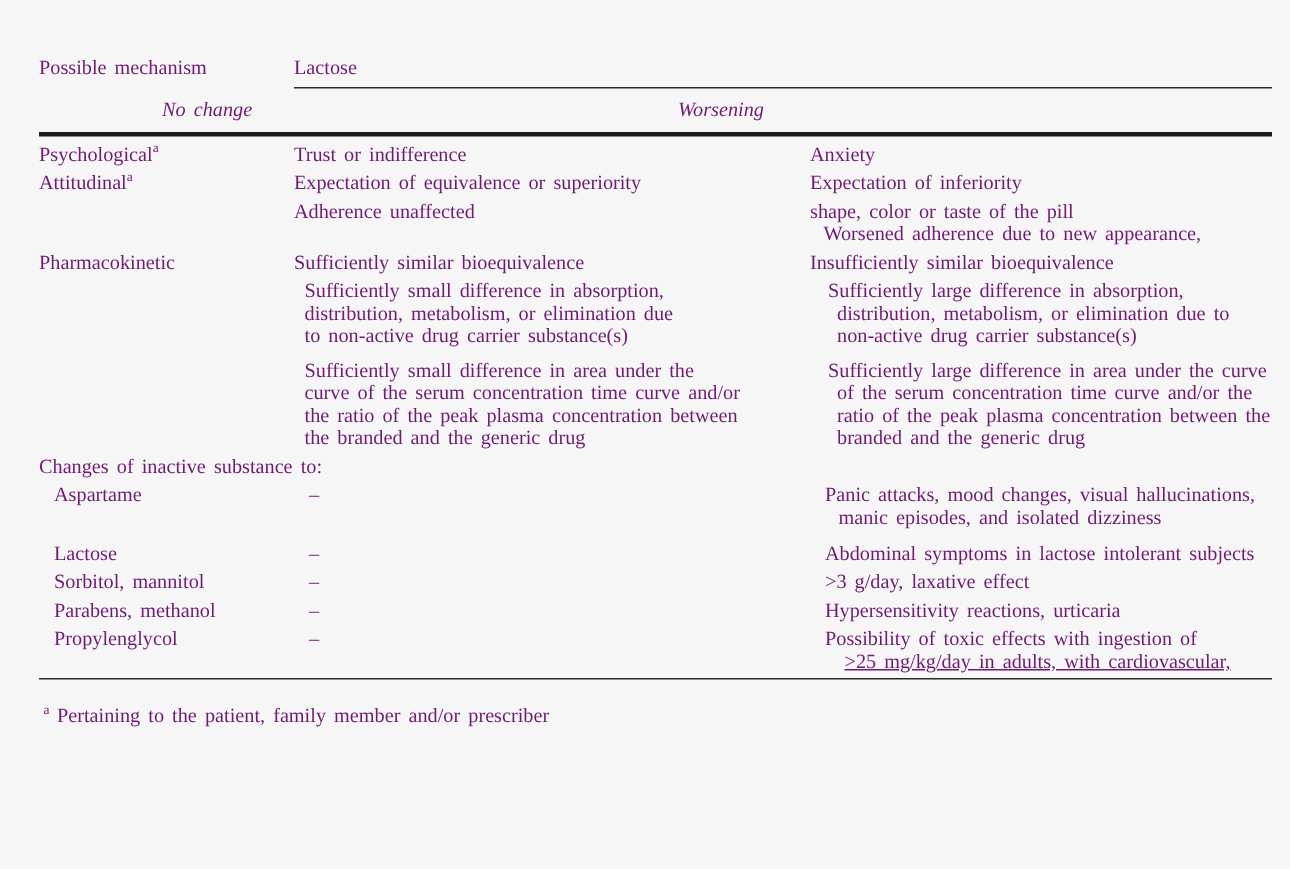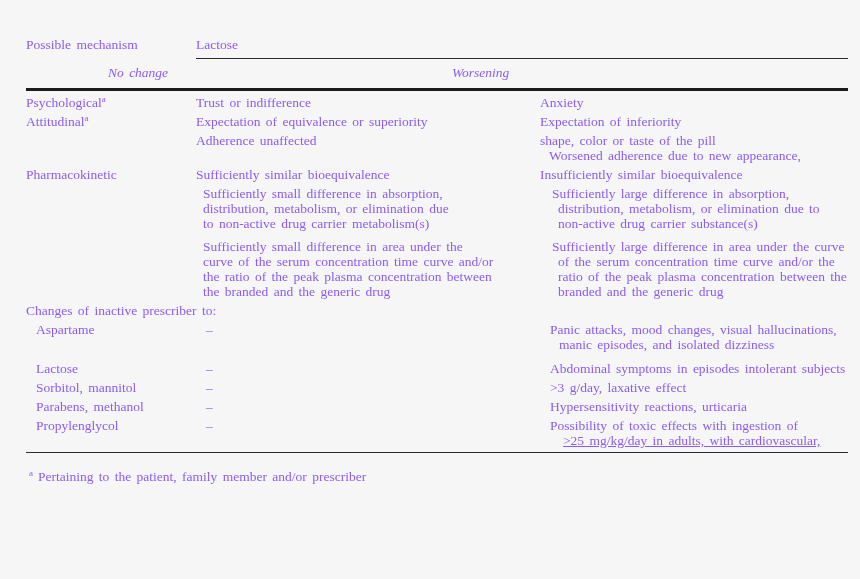--- a/index.html
+++ b/index.html
@@ -1,19 +1,19 @@
 <!DOCTYPE html>
 <html><head>
 <meta charset="utf-8">
 <style>
   html,body{margin:0;padding:0;}
   .page{
     width:860px;height:579px;background:#f6f6f6;position:relative;
     font-family:"Liberation Serif","DejaVu Serif",serif;
-    font-size:13.5px;line-height:15px;color:#8b5cf6;word-spacing:2px;
+    font-size:13.5px;line-height:15px;color:#701a75;word-spacing:2px;
     overflow:hidden;
   }
   .inner{padding:37px 10px 0 26px;}
   .hdr-row{display:flex;}
   .c1{width:170px;flex:none;}
   .c2{width:344px;flex:none;}
   .c3{flex:1;min-width:0;}
   .rule-outcome{margin-left:170px;width:652px;height:1.4px;background:#2a2a2a;margin-top:6px;}
   .hdr-row2{display:flex;margin-left:82px;margin-top:6px;font-style:italic;}
   .rule-heavy{width:822px;height:2.5px;background:#1c1c1c;margin-top:8px;}
@@ -78,21 +78,21 @@
       <div class="c1">Pharmacokinetic</div>
       <div class="c2">Sufficiently similar bioequivalence</div>
       <div class="c3">Insufficiently similar bioequivalence</div>
     </div>
 
     <div class="row">
       <div class="c1"></div>
       <div class="c2 ind2">
         <div class="ln">Sufficiently small difference in absorption,</div>
         <div class="ln">distribution, metabolism, or elimination due</div>
-        <div class="ln">to non-active drug carrier metabolism(s)</div>
+        <div class="ln">to non-active drug carrier substance(s)</div>
       </div>
       <div class="c3 ind3 hang">
         <div class="ln">Sufficiently large difference in absorption,</div>
         <div class="ln">distribution, metabolism, or elimination due to</div>
         <div class="ln">non-active drug carrier substance(s)</div>
       </div>
     </div>
 
     <div class="row mt8">
       <div class="c1"></div>
@@ -104,36 +104,36 @@
       </div>
       <div class="c3 ind3 hang">
         <div class="ln">Sufficiently large difference in area under the curve</div>
         <div class="ln">of the serum concentration time curve and/or the</div>
         <div class="ln">ratio of the peak plasma concentration between the</div>
         <div class="ln">branded and the generic drug</div>
       </div>
     </div>
 
     <div class="row">
-      <div class="c1" style="width:514px;">Changes of inactive prescriber to:</div>
+      <div class="c1" style="width:514px;">Changes of inactive substance to:</div>
     </div>
 
     <div class="row">
       <div class="c1 ind1">Aspartame</div>
       <div class="c2">–</div>
       <div class="c3 hang9">
         <div class="ln">Panic attacks, mood changes, visual hallucinations,</div>
         <div class="ln">manic episodes, and isolated dizziness</div>
       </div>
     </div>
 
     <div class="row mt9">
       <div class="c1 ind1">Lactose</div>
       <div class="c2">–</div>
-      <div class="c3">Abdominal symptoms in episodes intolerant subjects</div>
+      <div class="c3">Abdominal symptoms in lactose intolerant subjects</div>
     </div>
 
     <div class="row">
       <div class="c1 ind1">Sorbitol, mannitol</div>
       <div class="c2">–</div>
       <div class="c3">&gt;3 g/day, laxative effect</div>
     </div>
 
     <div class="row">
       <div class="c1 ind1">Parabens, methanol</div>

